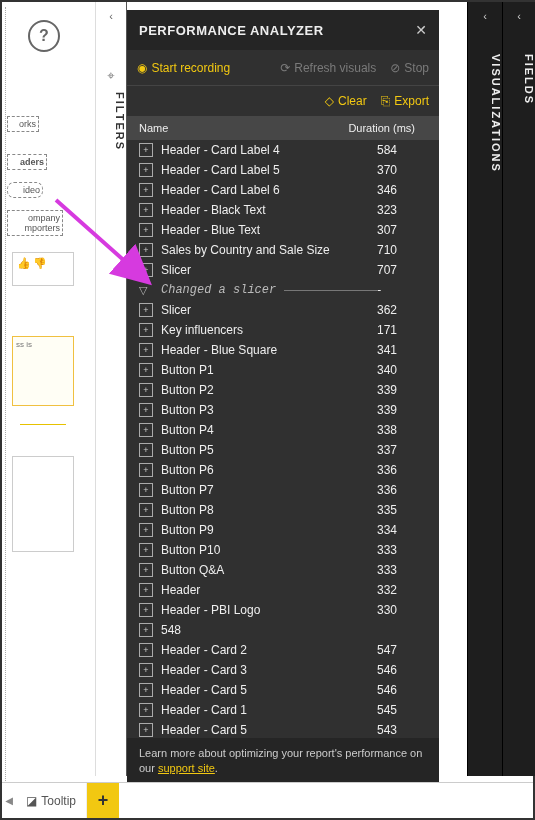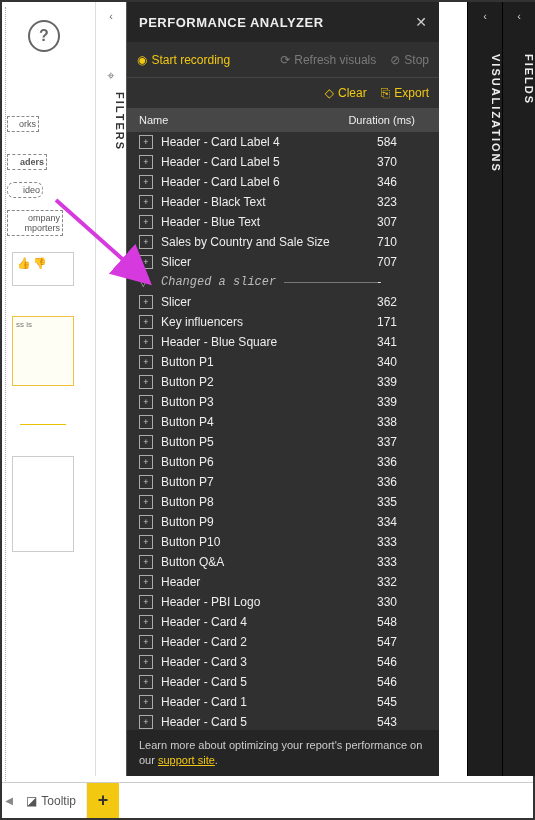--- a/index.html
+++ b/index.html
@@ -22,21 +22,21 @@
   .tab { display:flex; align-items:center; gap:4px; padding:0 10px; border-right:1px solid #eee; font-size:12px; color:#555;}
   .plus-tab { width: 32px; background:#f2c811; display:flex; align-items:center; justify-content:center; color:#333; font-size:18px; font-weight:bold;}
 
   
   .filters-rail { position:absolute; left:93px; top:0; width:32px; height:774px; background:#fff; border-left:1px solid #ddd; border-right:1px solid #555; }
   .filters-chev { width:100%; height:28px; display:flex; align-items:center; justify-content:center; color:#666; font-size:11px;}
   .rail-icon { position:absolute; top:66px; left:0; width:100%; text-align:center; color:#888; font-size:13px;}
   .rail-label { position:absolute; top:90px; left:0; width:100%; text-align:center; writing-mode:vertical-rl; font-size:11px; letter-spacing:2px; color:#333; font-weight:600;}
 
   
-  .perf { position:absolute; left:125px; top:0; width:312px; height:774px; background:#303030; color:#ddd; display:flex; flex-direction:column;}
+  .perf { position:absolute; left:125px; top:8px; width:312px; height:774px; background:#303030; color:#ddd; display:flex; flex-direction:column;}
   .perf-header { height:40px; display:flex; align-items:center; padding:0 12px; background:#252525; color:#eee;}
   .perf-title { flex:1; font-size:13px; font-weight:600; letter-spacing:0.5px;}
   .perf-close { color:#ccc; font-size:14px; cursor:pointer;}
   .perf-toolbar { height:36px; display:flex; align-items:center; padding:0 10px; gap:14px; font-size:12px; border-bottom:1px solid #444;}
   .btn { display:flex; align-items:center; gap:4px; cursor:pointer;}
   .yellow { color:#f2c811;}
   .dim { color:#7a7a7a;}
   .perf-actions { height:30px; display:flex; align-items:center; justify-content:flex-end; gap:14px; padding:0 10px; font-size:12px;}
   .col-head { height:24px; display:flex; align-items:center; font-size:11px; background:#474747; padding:0 24px 0 12px; color:#eee;}
   .col-head .spacer{flex:1;}
@@ -72,21 +72,21 @@
 <body>
 
 <div class="frame">
 
   <div class="canvas-strip">
     <div class="dot-border"></div>
     <div class="help-circle">?</div>
     <div class="report-card" style="top:250px;height:34px;">
       <div class="thumbs">👍 👎</div>
     </div>
-    <div class="tag-box" style="top:314px;">
+    <div class="tag-box" style="top:334px;">
       <span>ss is</span>
     </div>
     <div class="gold-bar"></div>
     <div class="report-card" style="top:454px;height:96px;"></div>
   <div class="frag-box" style="top: 114px; width: 32px;">orks</div>
       <div class="frag-box" style="top: 152px; width: 40px; font-weight: bold;">aders</div>
       <div class="frag-box" style="top: 180px; width: 36px; border-radius: 7px;">ideo</div>
       <div class="frag-box" style="top: 208px; width: 56px;">ompany
 mporters</div>
     </div>
@@ -252,21 +252,20 @@
             <span class="name">Header</span>
             <span class="dur">332</span>
           </div>
           <div class="row">
             <span class="exp">+</span>
             <span class="name">Header - PBI Logo</span>
             <span class="dur">330</span>
           </div>
           <div class="row">
             <span class="exp">+</span>
-            <span class="name">Header - Card 4</span>
             <span class="dur">548</span>
           </div>
           <div class="row">
             <span class="exp">+</span>
             <span class="name">Header - Card 2</span>
             <span class="dur">547</span>
           </div>
           <div class="row">
             <span class="exp">+</span>
             <span class="name">Header - Card 3</span>

